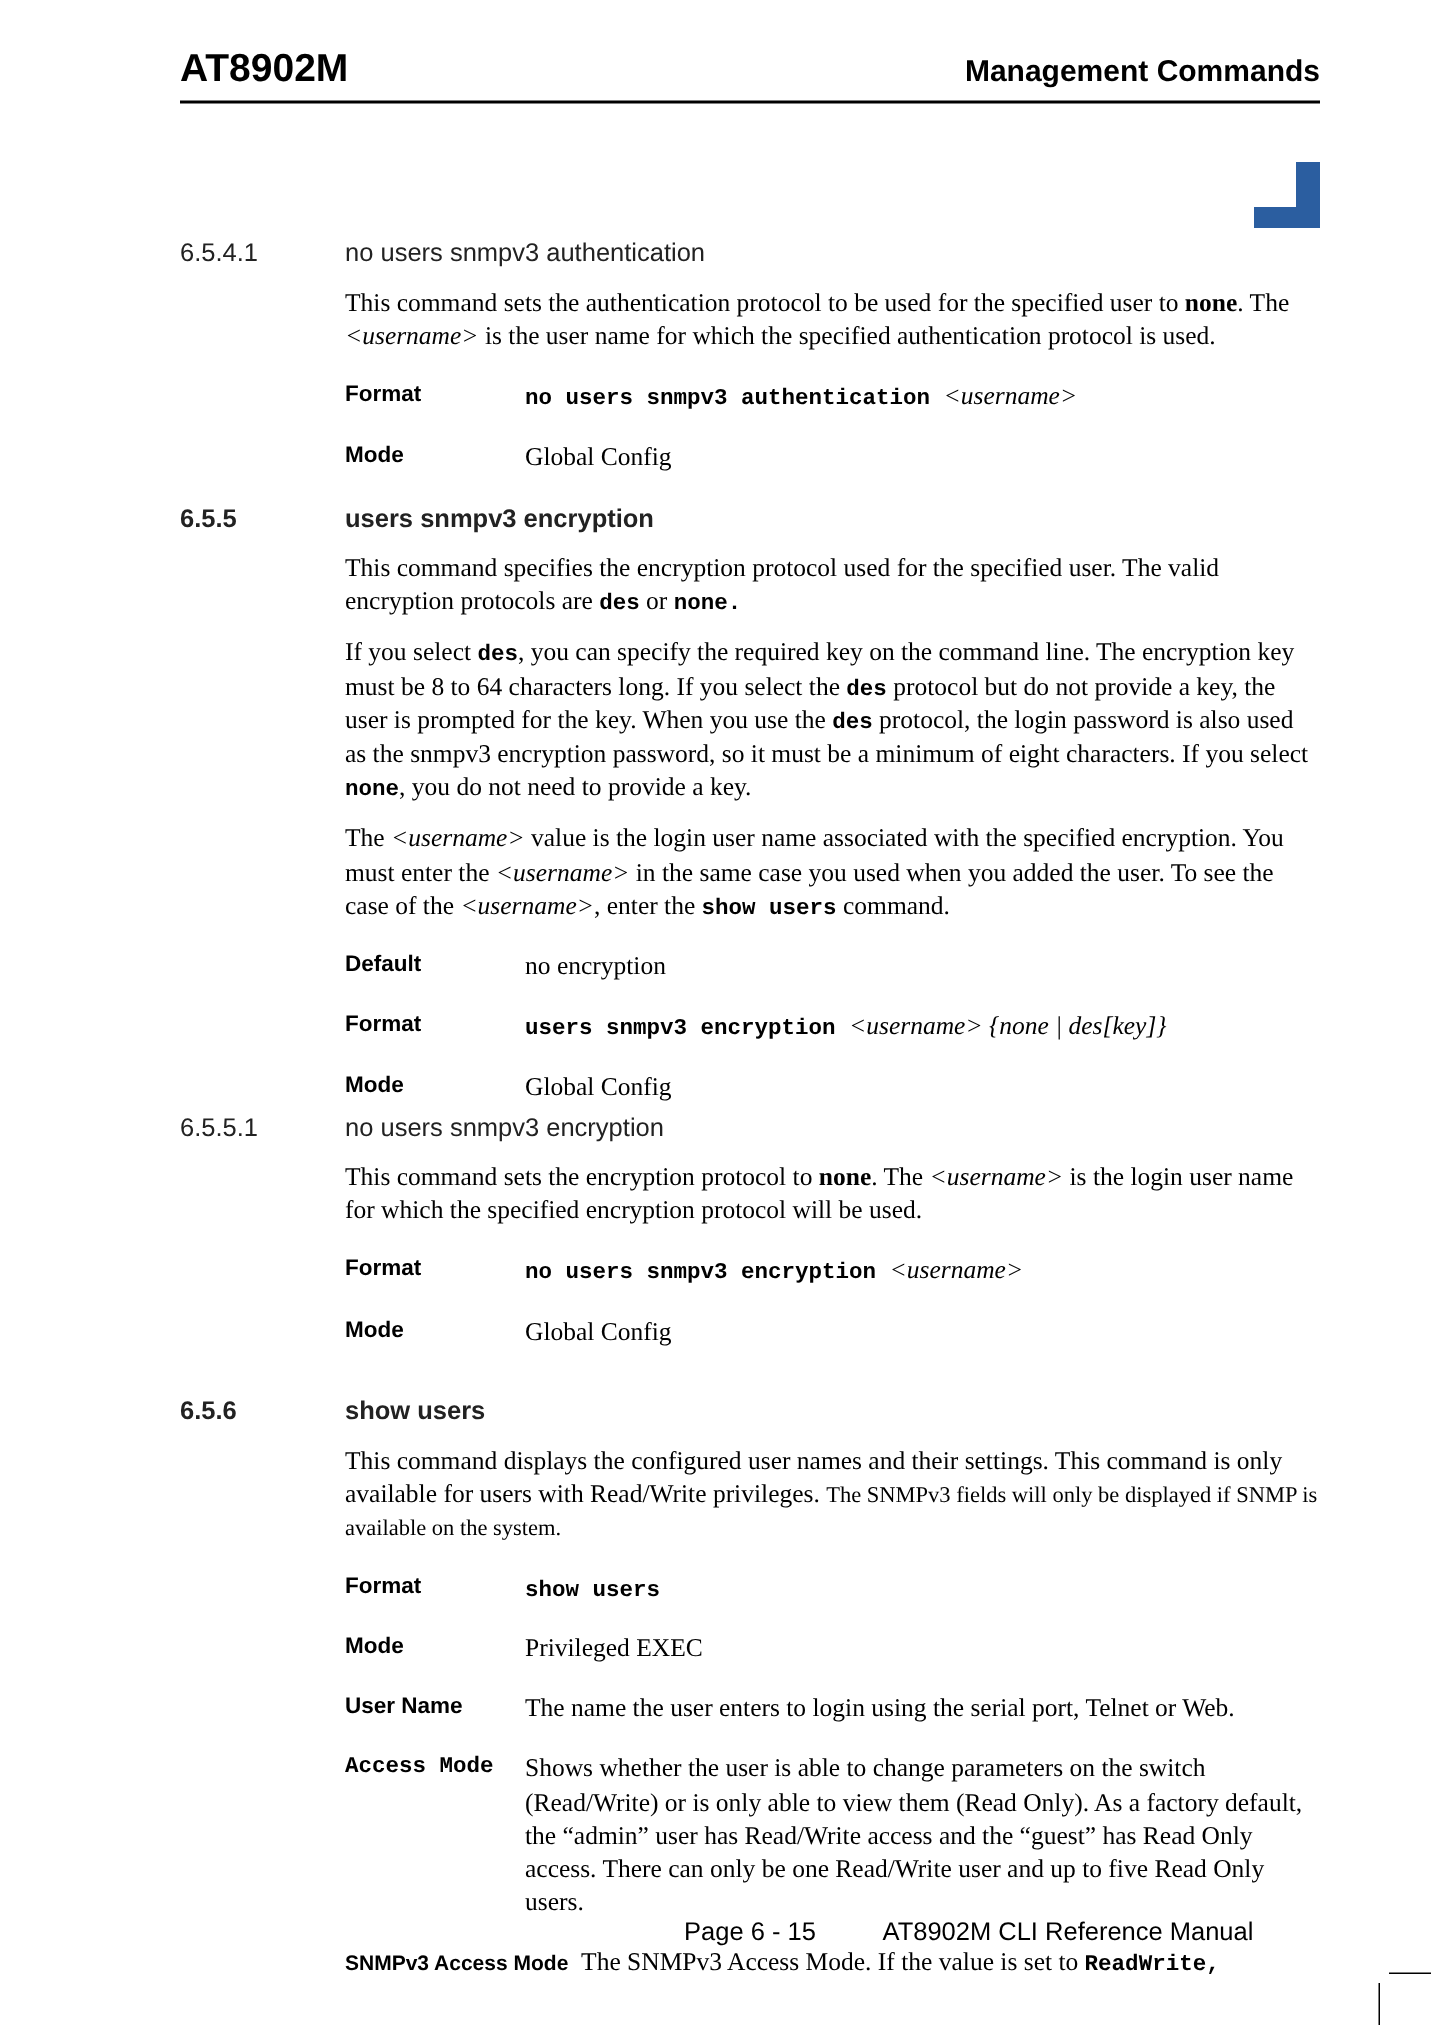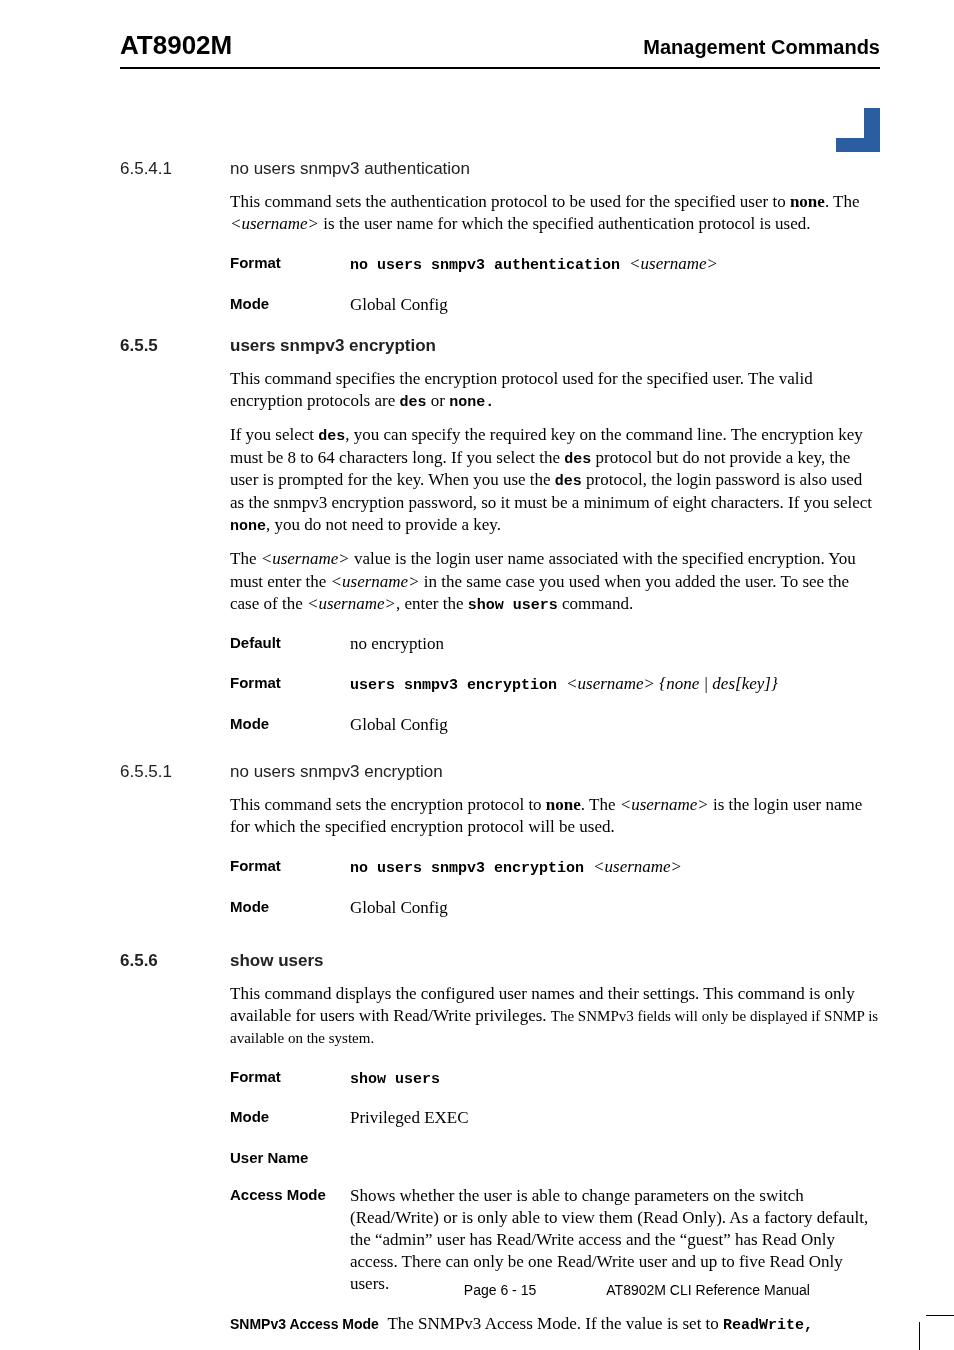--- a/index.html
+++ b/index.html
@@ -15,21 +15,21 @@
 .sec-num.bold { font-weight: bold; }
 .sec-title { font-family: Arial, Helvetica, sans-serif; font-size: 17px; color: #222; }
 .sec-title.bold { font-weight: bold; }
 .body-block { margin-left: 110px; font-size: 17px; line-height: 1.3; }
 .para { margin-top: 12px; }
 .def-row { display: flex; margin-top: 18px; }
 .def-label { width: 120px; font-family: Arial, Helvetica, sans-serif; font-weight: bold; font-size: 15px; }
 .def-value { flex: 1; font-size: 17px; }
 .mono { font-family: "Courier New", Courier, monospace; font-weight: bold; font-size: 15px; }
 .italic { font-style: italic; font-family: "Times New Roman", Times, serif; font-weight: normal; }
-.footer { position: absolute; left: 120px; right: 74px; bottom: 52px; display: flex; justify-content: space-between; font-size: 14px; font-family: Arial, Helvetica, sans-serif; border-top: 0; }
+.footer { position: absolute; left: 120px; right: 74px; bottom: 52px; display: flex; justify-content: space-between; font-size: 17px; font-family: Arial, Helvetica, sans-serif; border-top: 0; }
 .crop { position: absolute; }
 .crop.h { width: 28px; height: 1px; background: #000; }
 .crop.v { width: 1px; height: 28px; background: #000; }
 </style>
 </head>
 <body>
 
 <div class="page">
   <div class="content">
 
@@ -84,21 +84,21 @@
       <div class="def-row">
         <div class="def-label">Format</div>
         <div class="def-value"><span class="mono">users snmpv3 encryption </span><span class="italic">&lt;username&gt; {none | des[key]}</span></div>
       </div>
       <div class="def-row">
         <div class="def-label">Mode</div>
         <div class="def-value">Global Config</div>
       </div>
     </div>
 
-    <div class="sec-row" style="margin-top:26px;">
+    <div class="sec-row" style="margin-top:6px;">
       <div class="sec-num">6.5.5.1</div>
       <div class="sec-title">no users snmpv3 encryption</div>
     </div>
     <div class="body-block">
       <div class="para">
         <span>This command sets the encryption protocol to </span><b><span>none</span></b><span>. The </span><span class="italic">&lt;username&gt;</span><span> is the login user name for which the specified encryption protocol will be used.</span>
       </div>
       <div class="def-row">
         <div class="def-label">Format</div>
         <div class="def-value"><span class="mono">no users snmpv3 encryption </span><span class="italic">&lt;username&gt;</span></div>
@@ -120,23 +120,24 @@
       <div class="def-row">
         <div class="def-label">Format</div>
         <div class="def-value"><span class="mono">show users</span></div>
       </div>
       <div class="def-row">
         <div class="def-label">Mode</div>
         <div class="def-value">Privileged EXEC</div>
       </div>
       <div class="def-row">
         <div class="def-label">User Name</div>
+        <div class="def-value">The name the user enters to login using the serial port, Telnet or Web.</div>
       </div>
       <div class="def-row">
-        <div class="def-label" style="width:120px;">Access Mode</div>
+        <div class="def-label" style="width:120px;font-family:Liberation Mono, monospace;">Access Mode</div>
         <div class="def-value">Shows whether the user is able to change parameters on the switch (Read/Write) or is only able to view them (Read Only). As a factory default, the “admin” user has Read/Write access and the “guest” has Read Only access. There can only be one Read/Write user and up to five Read Only users.</div>
       </div>
       <div class="def-row">
         <div class="def-value" style="margin-left:0;">
           <span style="font-family:Arial,Helvetica,sans-serif;font-weight:bold;font-size:14px;">SNMPv3 Access Mode</span>&nbsp;&nbsp;<span>The SNMPv3 Access Mode. If the value is set to </span><span class="mono">ReadWrite,</span>
         </div>
       </div>
     </div>
 
   </div>

